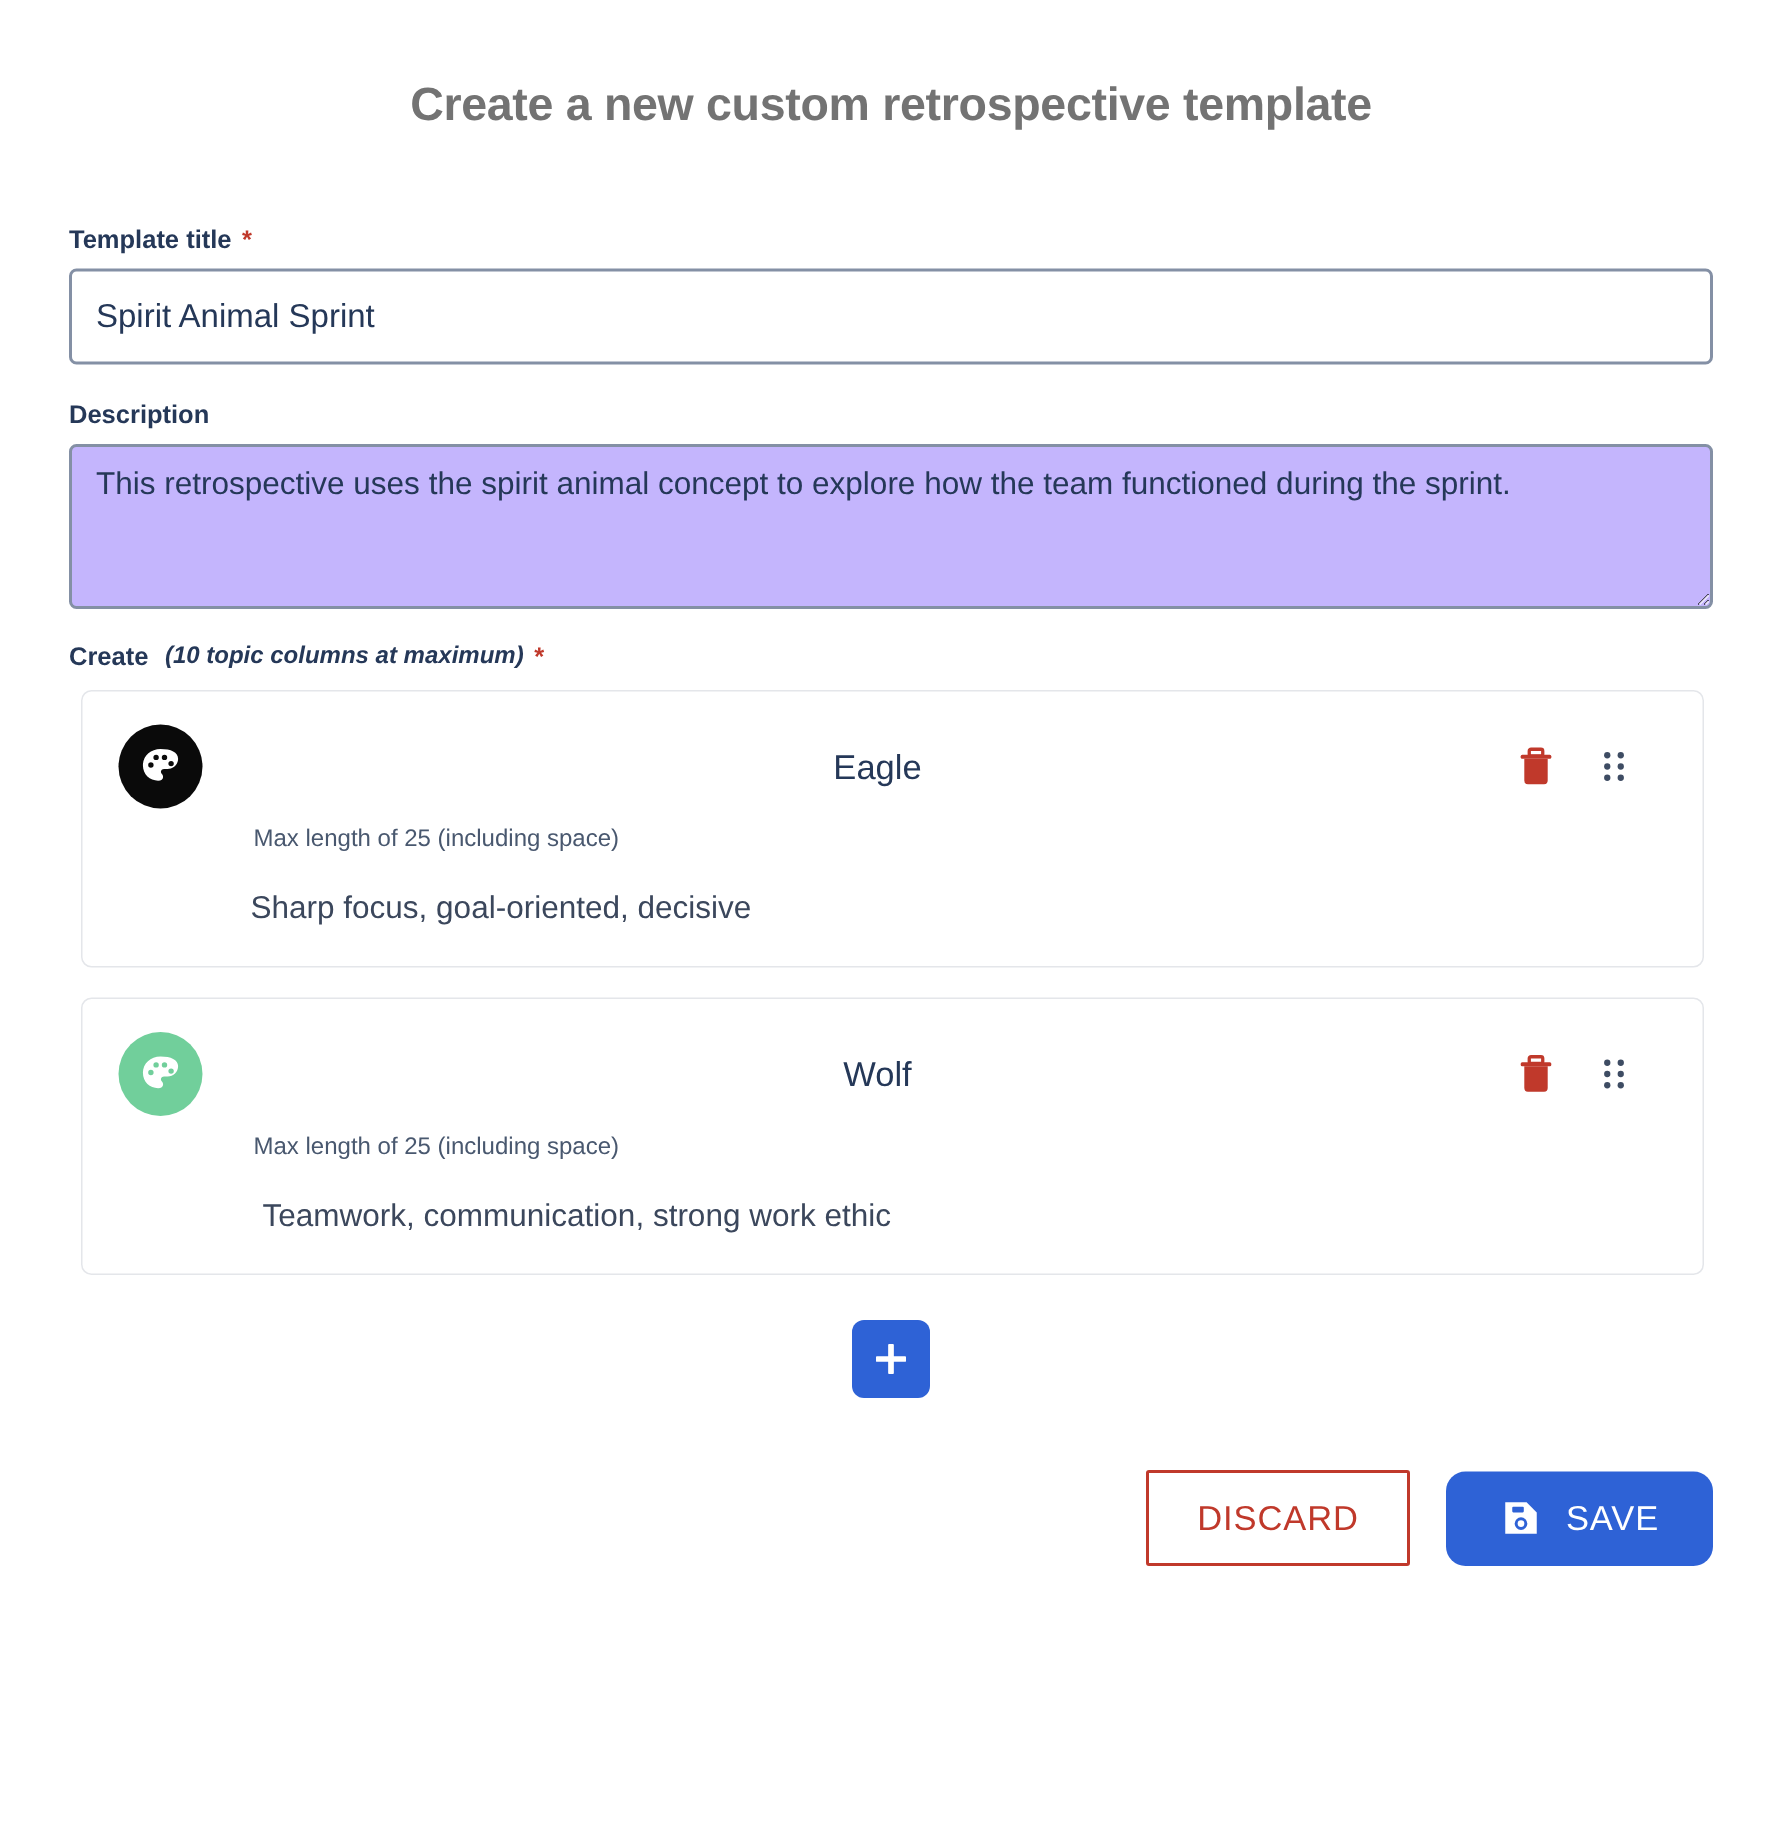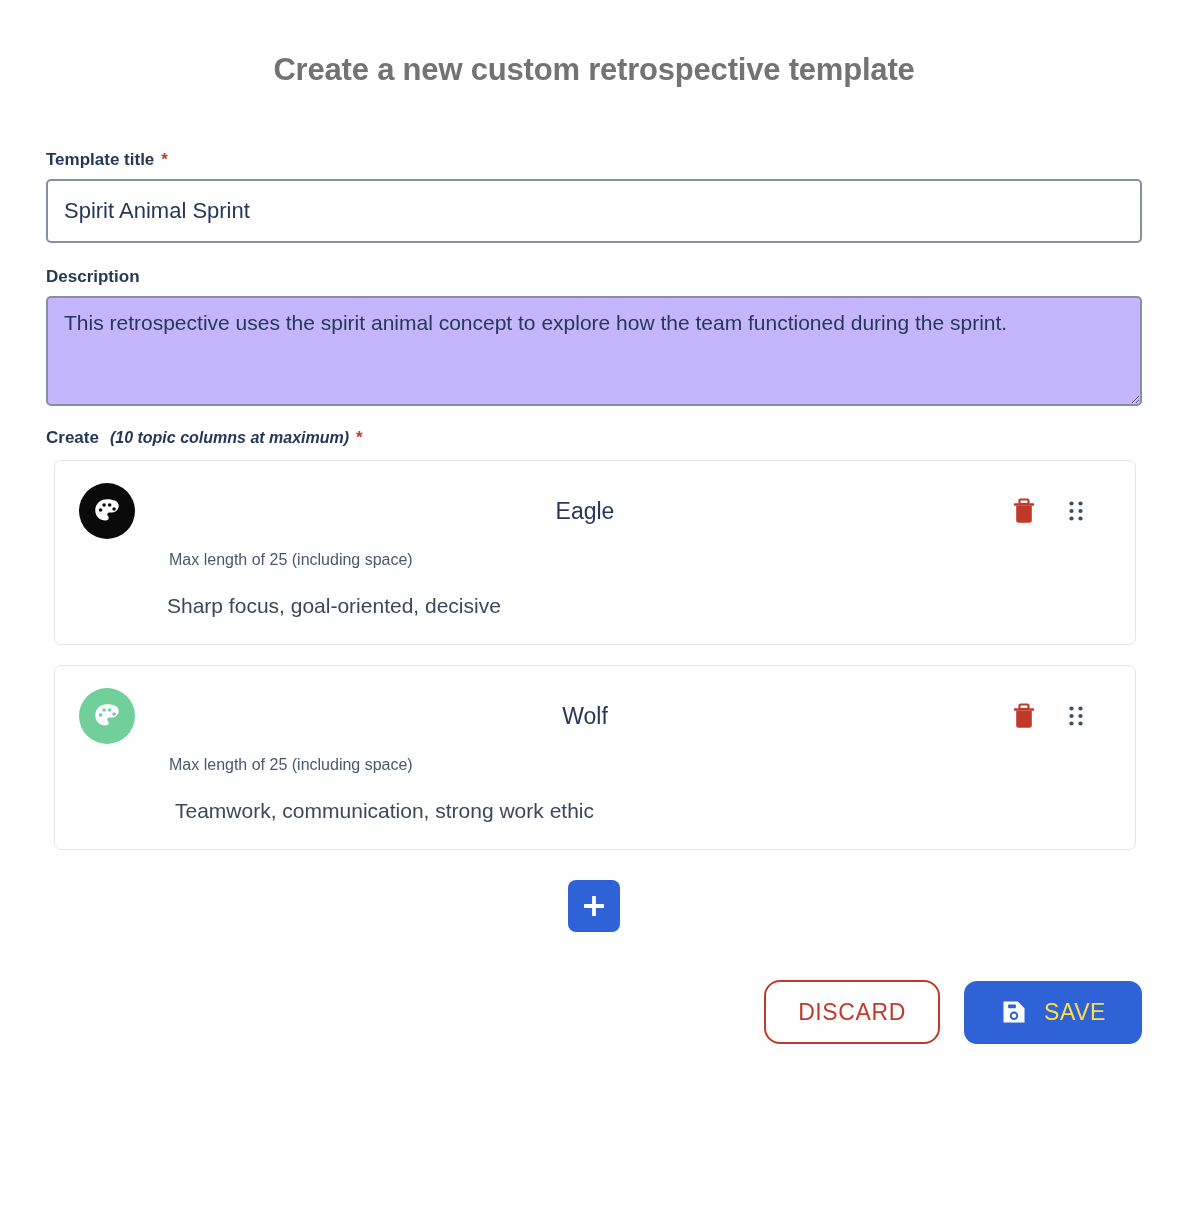--- a/index.html
+++ b/index.html
@@ -189,35 +189,35 @@
     justify-content: flex-end;
     align-items: center;
     gap: 24px;
     margin-top: 48px;
     padding-right: 46px;
   }
   .btn-discard {
     min-width: 176px;
     height: 64px;
     border: 2px solid #C0392B;
-    border-radius: 16px;
+    border-radius: 2px;
     background: #ffffff;
     color: #C0392B;
     font-family: "Liberation Sans", sans-serif;
     font-size: 23px;
     letter-spacing: 0.6px;
     cursor: pointer;
   }
   .btn-save {
     min-width: 178px;
     height: 63px;
     border: none;
     border-radius: 13px;
     background: #2E62D6;
-    color: #fde047;
+    color: #ffffff;
     font-family: "Liberation Sans", sans-serif;
     font-size: 23px;
     letter-spacing: 0.6px;
     cursor: pointer;
     display: flex;
     align-items: center;
     justify-content: center;
     gap: 16px;
     padding: 0 26px;
   }

